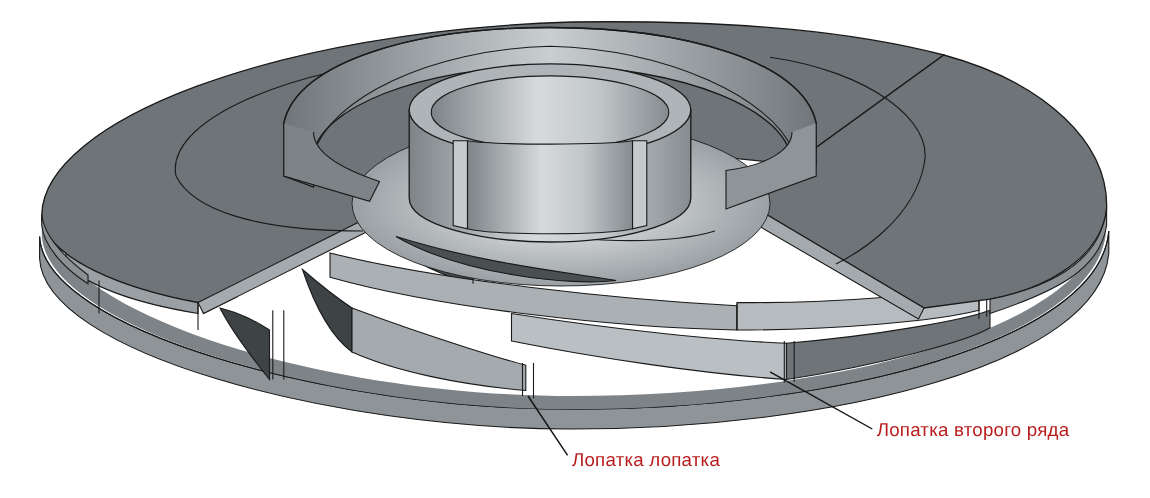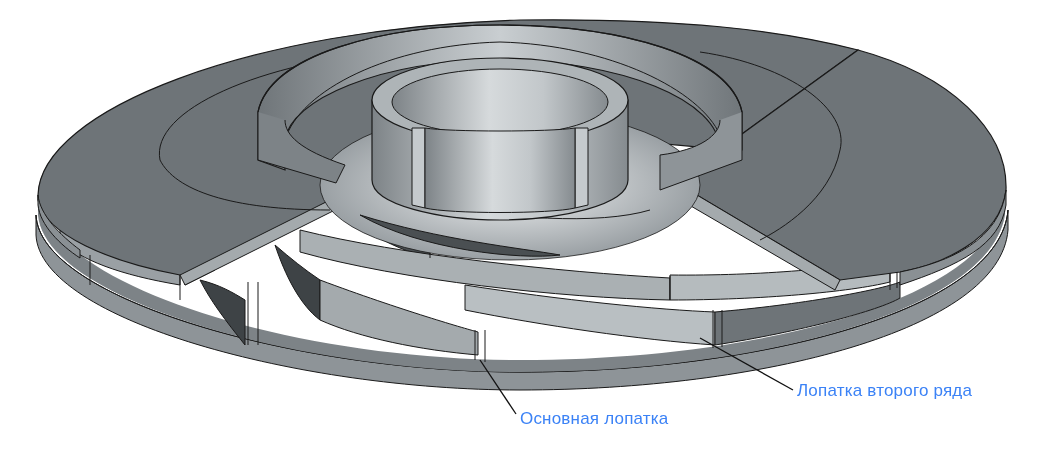--- a/index.html
+++ b/index.html
@@ -1,18 +1,18 @@
 <!DOCTYPE html>
 <html><head>
 <meta charset="utf-8">
 <style>
   html, body { margin: 0; padding: 0; background: #ffffff; }
   body { width: 1045px; height: 453px; position: relative; overflow: hidden; font-family: "Liberation Sans", sans-serif; }
   #figure { position: absolute; left: 0; top: 0; width: 1045px; height: 453px; }
-  .label { position: absolute; font-family: "Liberation Sans", sans-serif; font-size: 17px; color: #3b82f6; white-space: nowrap; letter-spacing: 0.2px; }
+  .label { position: absolute; font-family: "Liberation Sans", sans-serif; font-size: 17px; color: #b91c1c; white-space: nowrap; letter-spacing: 0.2px; }
 </style>
 </head>
 <body>
 
 <svg id="figure" viewBox="0 0 1045 453" xmlns="http://www.w3.org/2000/svg">
   <defs>
     <linearGradient id="hubGrad" x1="0" x2="1" y1="0" y2="0">
       <stop offset="0" stop-color="#7d8387"></stop>
       <stop offset="0.45" stop-color="#d6dadc"></stop>
       <stop offset="0.7" stop-color="#c2c7ca"></stop>
@@ -103,13 +103,13 @@
     <path d="M412,128 L412,205 L425,208 L425,128 Z" fill="#c5cacd" stroke="#1a1a1a"></path>
     <path d="M575,128 L575,208 L588,205 L588,128 Z" fill="#c5cacd" stroke="#1a1a1a"></path>
     <path d="M425,128 L425,208 C450,214 550,214 575,208 L575,128 C550,132 450,132 425,128 Z" fill="url(#hubGrad)" stroke="#1a1a1a"></path>
   </g>
 
   <line x1="700" y1="338" x2="793" y2="390" stroke="#111" stroke-width="1.3"></line>
   <line x1="480" y1="360" x2="516" y2="414" stroke="#111" stroke-width="1.3"></line>
 </svg>
 
 <div class="label" style="left:797px; top:381px;">Лопатка второго ряда</div>
-<div class="label" style="left:520px; top:409px;">Основная лопатка</div>
+<div class="label" style="left:520px; top:409px;">Лопатка лопатка</div>
 
 </body></html>

